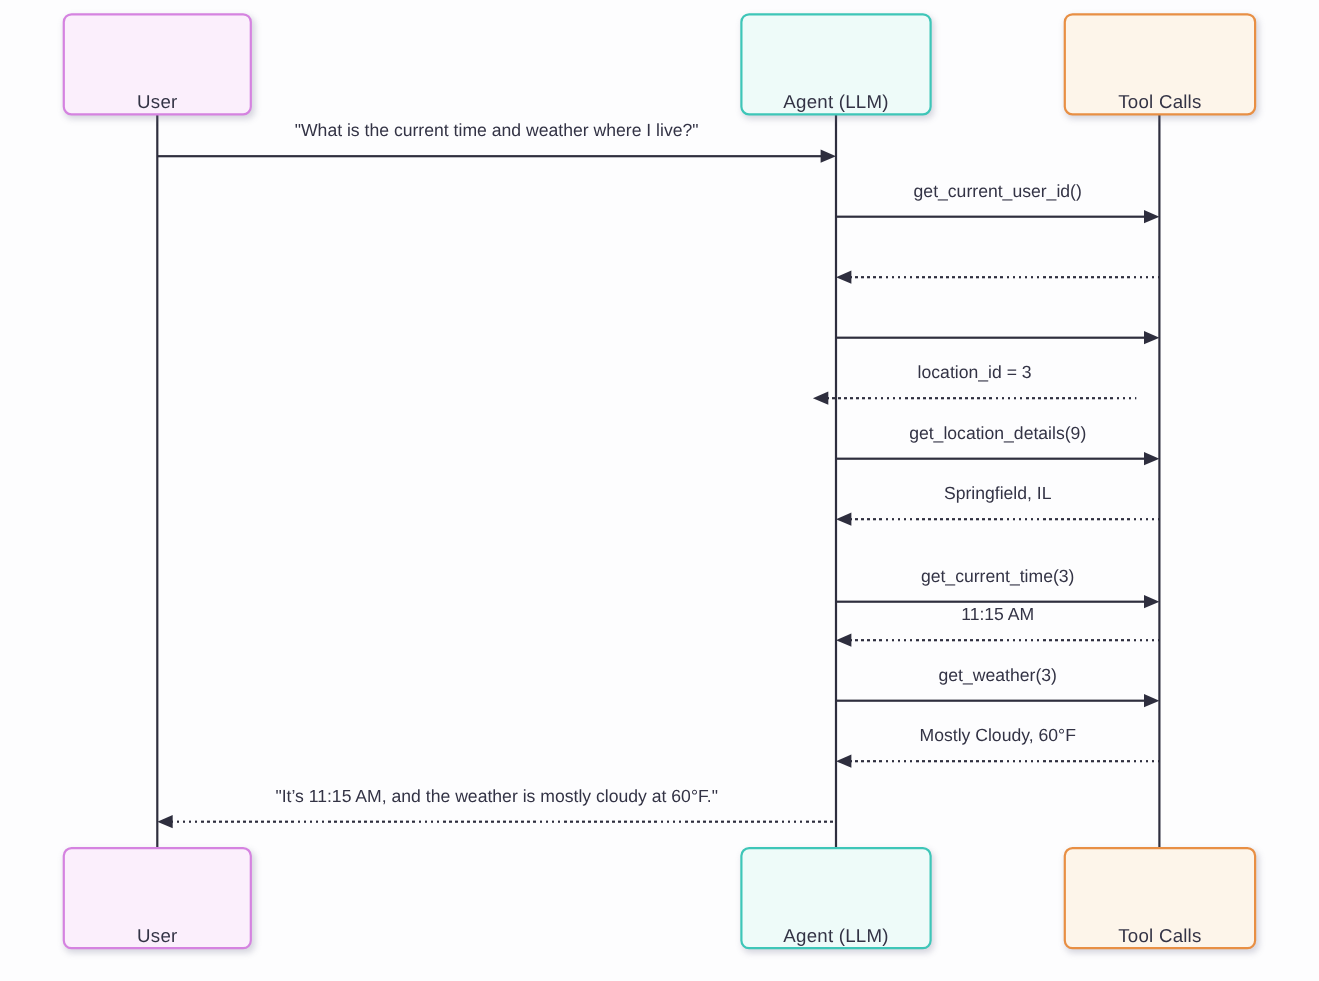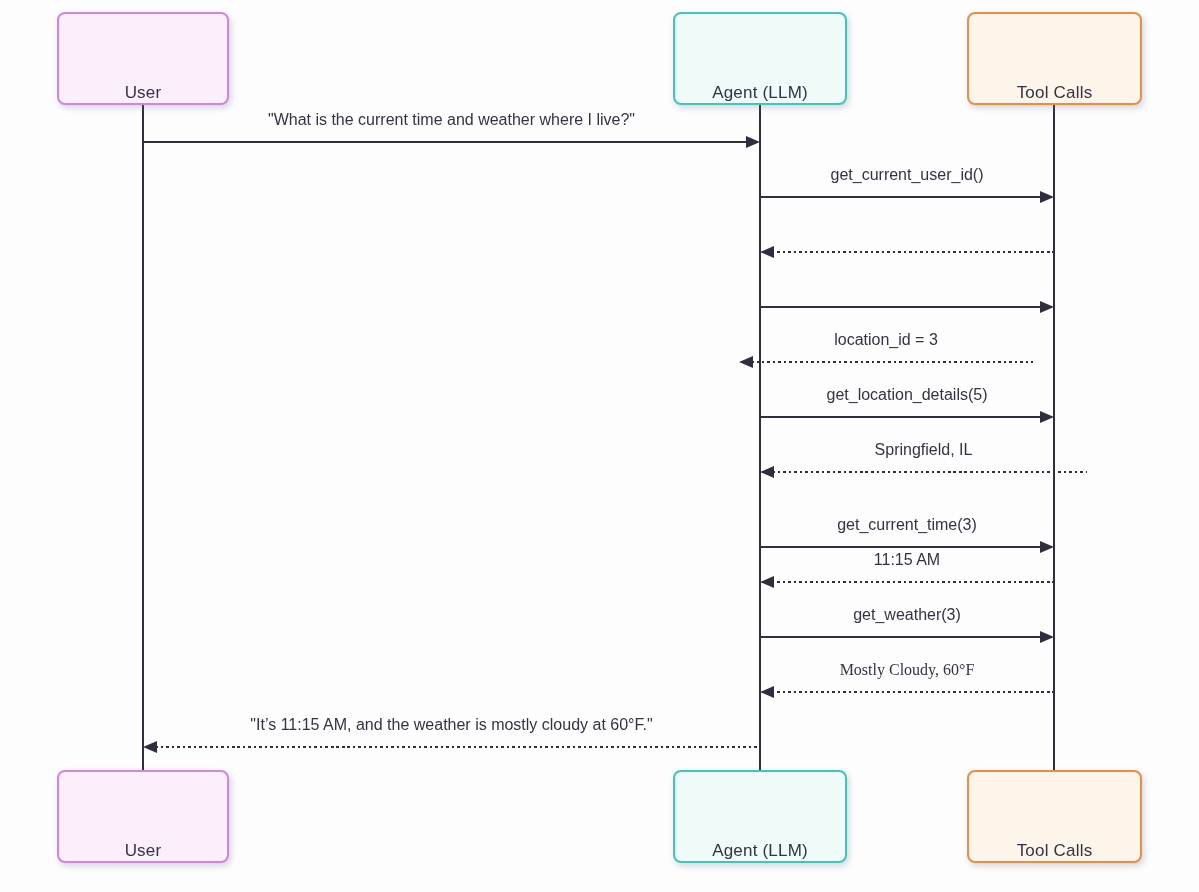--- a/index.html
+++ b/index.html
@@ -81,45 +81,45 @@
     <div class="msg" style="left: 760px; width: 294px; top: 274px;">
       <div class="msg-line solid" style="left: 0px; right: 12px;"></div>
       <div class="arrowhead right" style="right: 0px;"></div>
     </div>
     <div class="msg" style="left: 739px; width: 294px; top: 329px;">
       <div class="msg-label">location_id = 3</div>
       <div class="msg-line dotted" style="left: 12px; right: 0px;"></div>
       <div class="arrowhead left" style="left: 0px;"></div>
     </div>
     <div class="msg" style="left: 760px; width: 294px; top: 384px;">
-      <div class="msg-label">get_location_details(5)</div>
+      <div class="msg-label">get_location_details(9)</div>
       <div class="msg-line solid" style="left: 0px; right: 12px;"></div>
       <div class="arrowhead right" style="right: 0px;"></div>
     </div>
-    <div class="msg" style="left: 760px; width: 294px; top: 439px; padding-left: 33px;">
+    <div class="msg" style="left: 760px; width: 294px; top: 439px;">
       <div class="msg-label">Springfield, IL</div>
       <div class="msg-line dotted" style="left: 12px; right: 0px;"></div>
       <div class="arrowhead left" style="left: 0px;"></div>
     </div>
     <div class="msg" style="left: 760px; width: 294px; top: 494px; margin-top: 20px;">
       <div class="msg-label">get_current_time(3)</div>
       <div class="msg-line solid" style="left: 0px; right: 12px;"></div>
       <div class="arrowhead right" style="right: 0px;"></div>
     </div>
     <div class="msg" style="left: 760px; width: 294px; top: 549px;">
       <div class="msg-label">11:15 AM</div>
       <div class="msg-line dotted" style="left: 12px; right: 0px;"></div>
       <div class="arrowhead left" style="left: 0px;"></div>
     </div>
     <div class="msg" style="left: 760px; width: 294px; top: 604px;">
       <div class="msg-label">get_weather(3)</div>
       <div class="msg-line solid" style="left: 0px; right: 12px;"></div>
       <div class="arrowhead right" style="right: 0px;"></div>
     </div>
-    <div class="msg" style="left: 760px; width: 294px; top: 659px; font-family: Liberation Serif, serif;">
+    <div class="msg" style="left: 760px; width: 294px; top: 659px;">
       <div class="msg-label">Mostly Cloudy, 60°F</div>
       <div class="msg-line dotted" style="left: 12px; right: 0px;"></div>
       <div class="arrowhead left" style="left: 0px;"></div>
     </div>
     <div class="msg" style="left: 143px; width: 617px; top: 714px;">
       <div class="msg-label">"It’s 11:15 AM, and the weather is mostly cloudy at 60°F."</div>
       <div class="msg-line dotted" style="left: 12px; right: 0px;"></div>
       <div class="arrowhead left" style="left: 0px;"></div>
     </div>
   </div>

